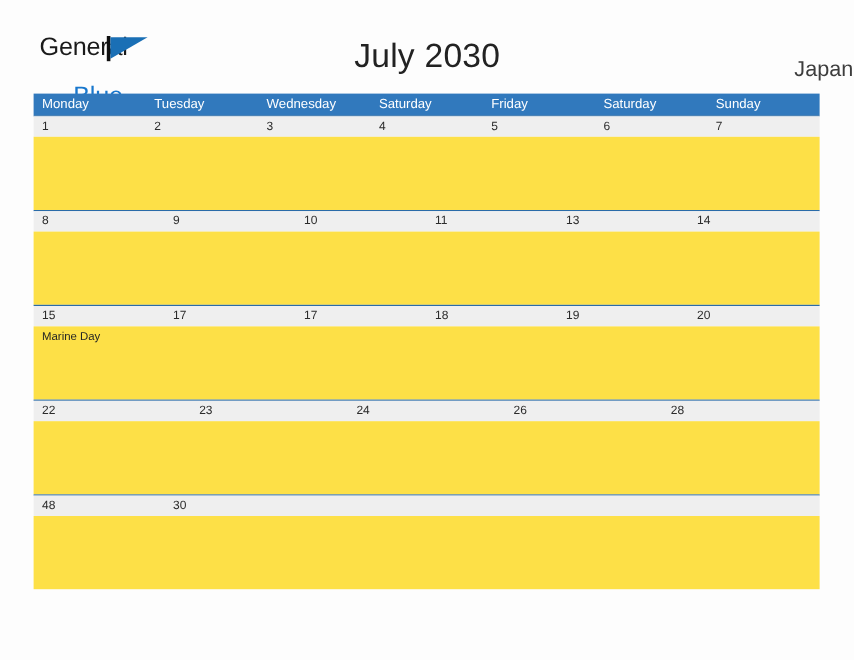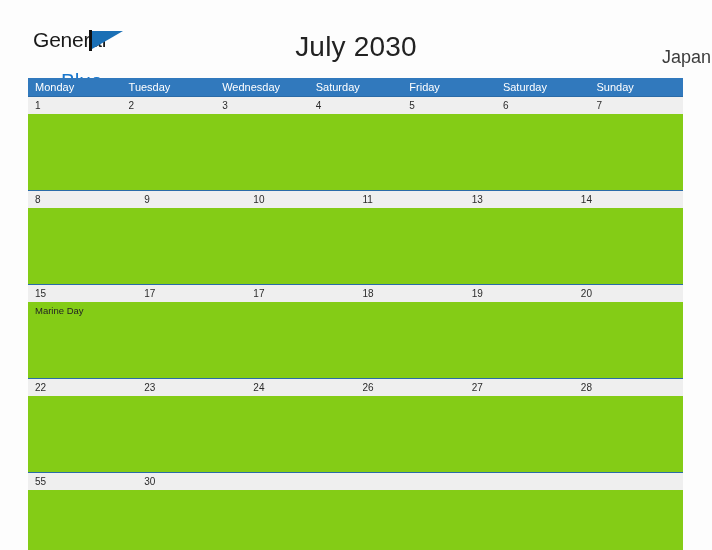--- a/index.html
+++ b/index.html
@@ -136,22 +136,22 @@
   .date-cell {
     flex: 1 1 0;
     font-size: 10px;
     color: #2b2b2b;
     line-height: 17px;
     padding-left: 7px;
     box-sizing: border-box;
   }
   .body-band {
     display: flex;
-    height: 76px;
-    background: #84cc16;
+    height: 61px;
+    background: #fde047;
   }
   .body-cell {
     flex: 1 1 0;
     padding: 2px 5px 0 7px;
     box-sizing: border-box;
   }
   .holiday {
     font-size: 9.5px;
     color: #242424;
     line-height: 13px;
@@ -296,21 +296,20 @@
         </div>
     </div>
   </div>
 
   <div class="week-row">
     <div class="date-band">
       <div class="date-cell">22</div>
       <div class="date-cell">23</div>
       <div class="date-cell">24</div>
       <div class="date-cell">26</div>
-      <div class="date-cell">27</div>
       <div class="date-cell">28</div>
     </div>
     <div class="body-band">
       <div class="body-cell">
           <div class="holiday"></div>
         </div>
       <div class="body-cell">
           <div class="holiday"></div>
         </div>
       <div class="body-cell">
@@ -326,21 +325,21 @@
           <div class="holiday"></div>
         </div>
       <div class="body-cell">
           <div class="holiday"></div>
         </div>
     </div>
   </div>
 
   <div class="week-row">
     <div class="date-band">
-      <div class="date-cell">55</div>
+      <div class="date-cell">48</div>
       <div class="date-cell">30</div>
       <div class="date-cell"></div>
       <div class="date-cell"></div>
       <div class="date-cell"></div>
       <div class="date-cell"></div>
     </div>
     <div class="body-band">
       <div class="body-cell">
           <div class="holiday"></div>
         </div>

